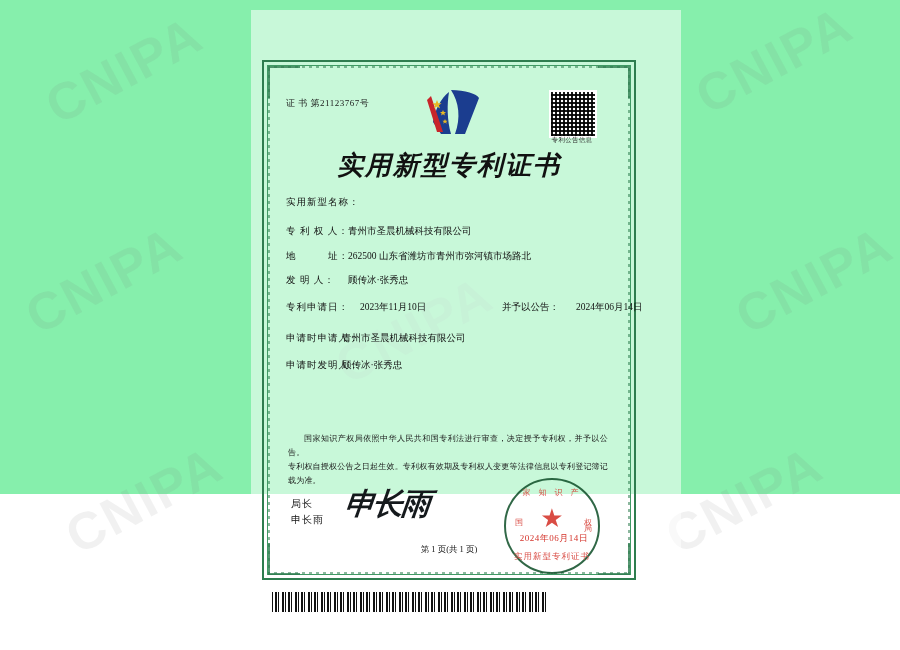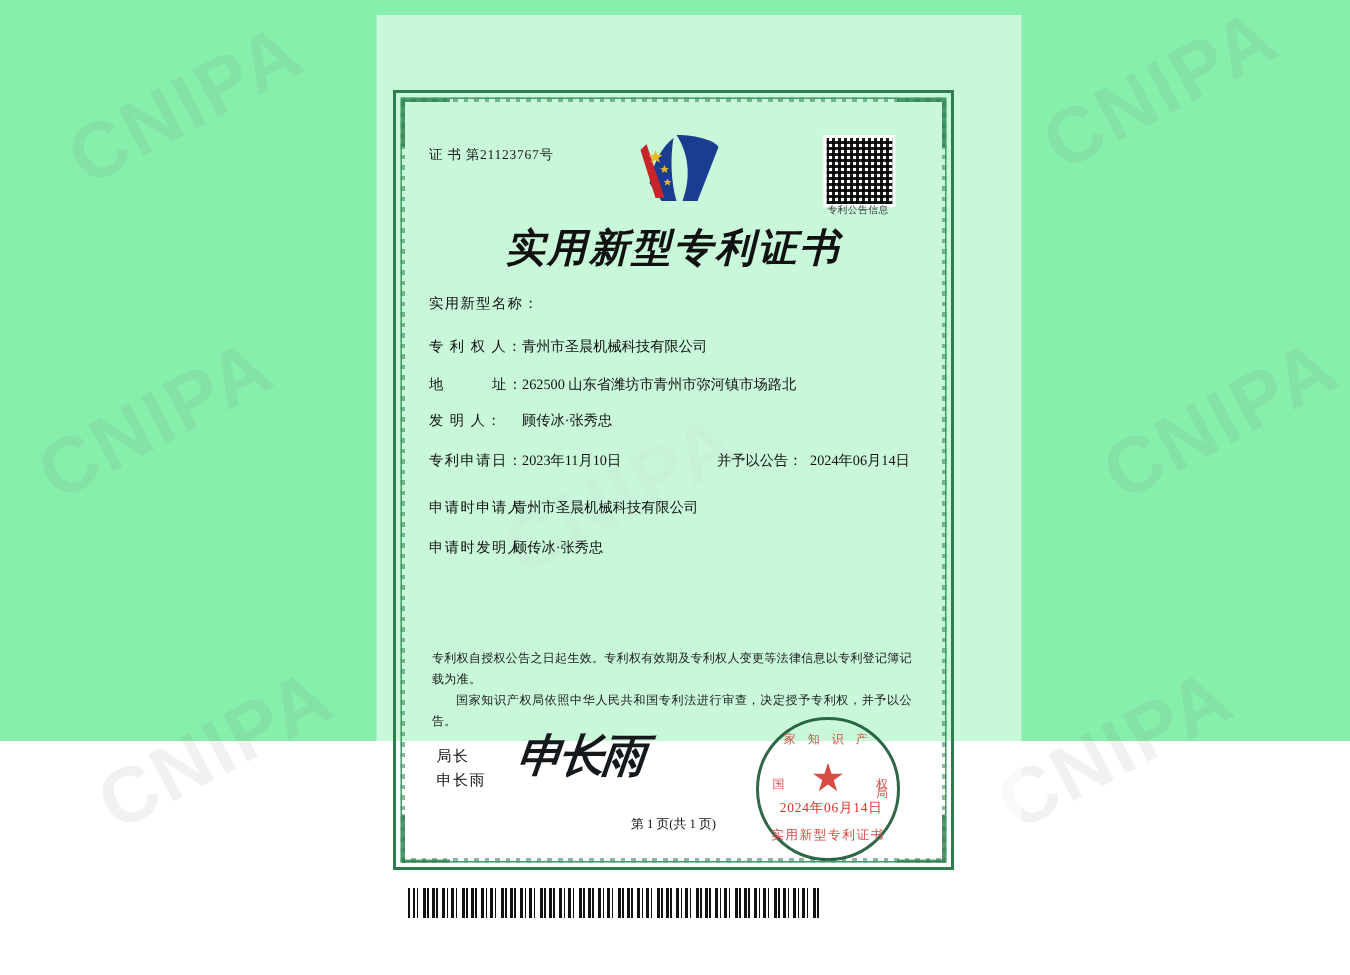--- a/index.html
+++ b/index.html
@@ -350,42 +350,42 @@
       <div class="lbl">地　　　址：</div>
       <div class="val">262500 山东省潍坊市青州市弥河镇市场路北</div>
     </div>
 
     <div class="row">
       <div class="lbl">发 明 人：</div>
       <div class="val">顾传冰·张秀忠</div>
     </div>
 
 
-    <div class="row two" style="margin-top:14px;">
+    <div class="row two" style="margin-top:14px;gap:12px;">
       <div class="lbl">专利申请日：</div>
       <div class="val">2023年11月10日</div>
       <div class="lbl2">并予以公告：</div>
       <div class="val2">2024年06月14日</div>
     </div>
 
     <div class="row wide" style="margin-top:18px;">
       <div class="lbl">申请时申请人：</div>
       <div class="val">青州市圣晨机械科技有限公司</div>
     </div>
 
     <div class="row wide" style="margin-top:14px;">
       <div class="lbl">申请时发明人：</div>
       <div class="val">顾传冰·张秀忠</div>
     </div>
 
   </div>
 
   <div class="legal">
+    <div style="text-indent:16px;">国家知识产权局依照中华人民共和国专利法进行审查，决定授予专利权，并予以公告。</div>
     <div>专利权自授权公告之日起生效。专利权有效期及专利权人变更等法律信息以专利登记簿记载为准。</div>
-    <div style="text-indent:16px;">国家知识产权局依照中华人民共和国专利法进行审查，决定授予专利权，并予以公告。</div>
   </div>
 
   <div class="sig-label">局长</div>
   <div class="sig-name">申长雨</div>
   <div class="handwriting">申长雨</div>
 
   <div class="seal">
     <div class="seal-text-top">家 知 识 产</div>
     <div class="seal-left">国</div>
     <div class="seal-right">权 局</div>

